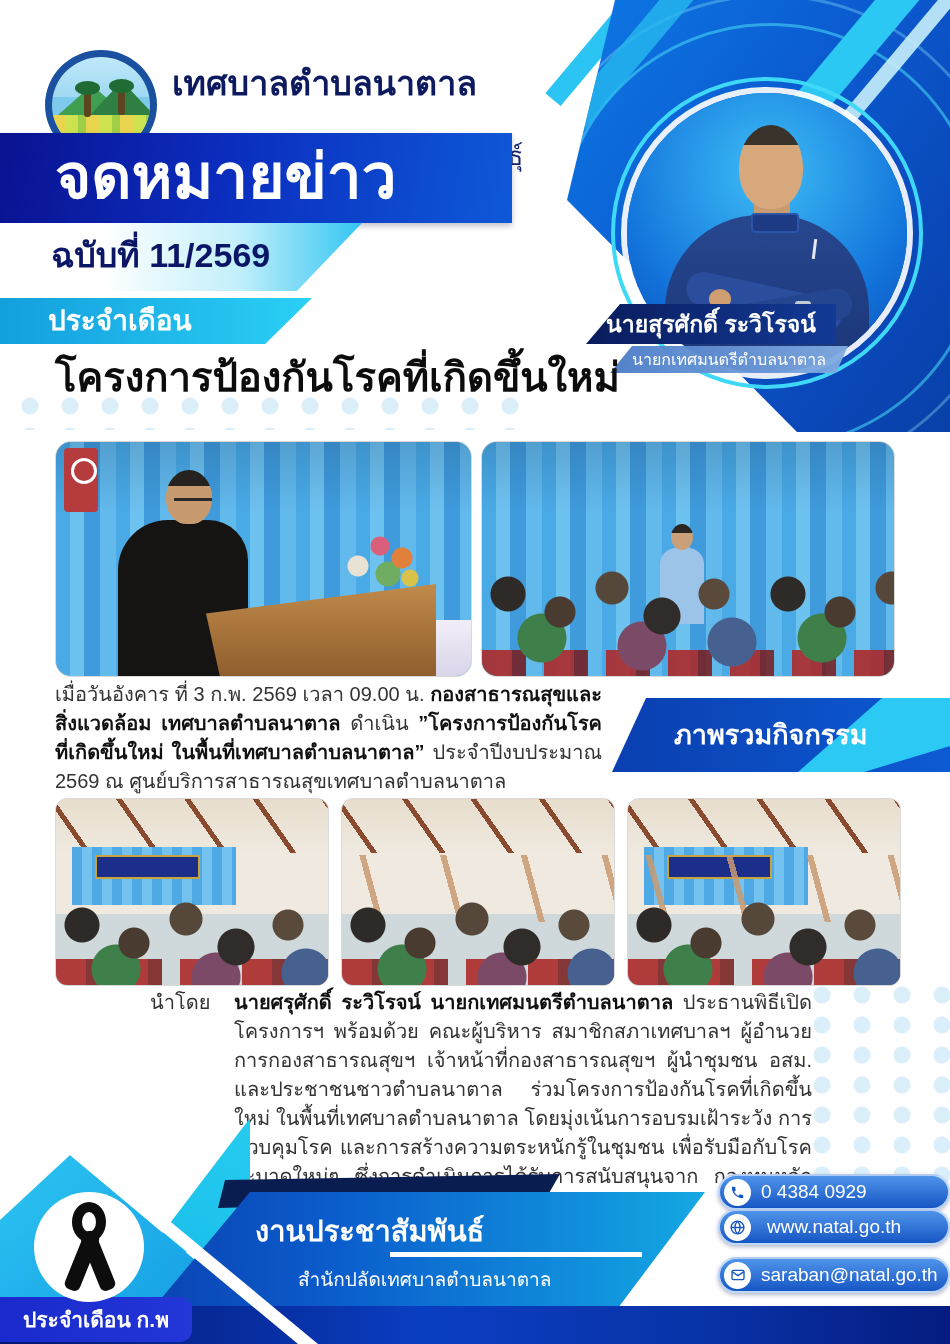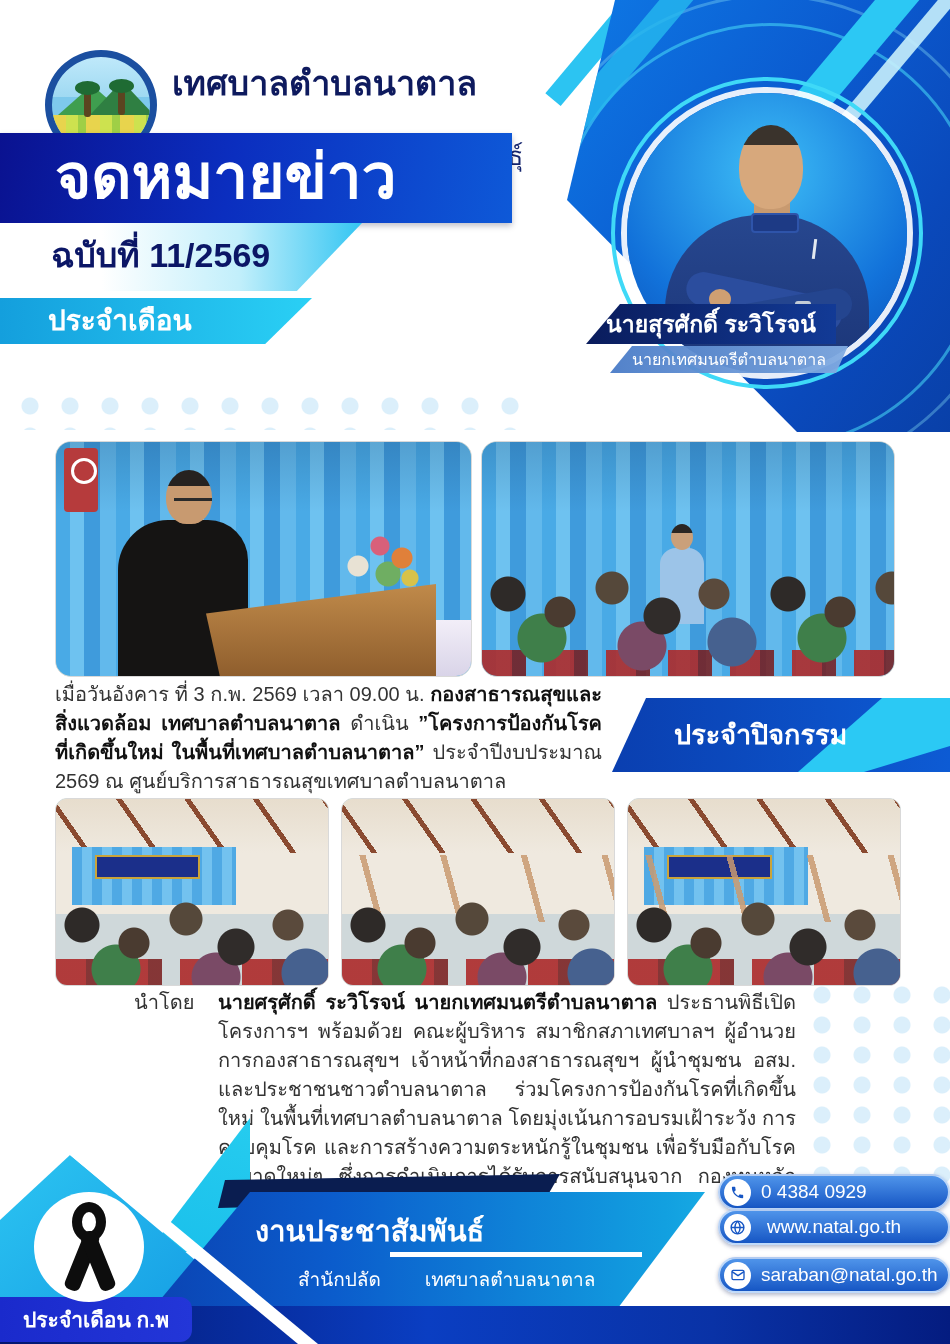--- a/index.html
+++ b/index.html
@@ -117,21 +117,21 @@
   .stage{position:absolute;left:6%;top:48px;width:60%;height:58px;background:repeating-linear-gradient(90deg,#4fa9e4 0 10px,#73c2ef 10px 20px);}
   .stage .bn{position:absolute;left:14%;top:8px;width:64%;height:24px;background:#1b2f8a;border:2px solid #caa43a;box-sizing:border-box;}
   .arms{position:absolute;left:0;top:30%;width:100%;height:36%;opacity:.85;
       background:repeating-linear-gradient(75deg,transparent 0 34px,#c99a70 34px 40px,transparent 40px 78px);}
   #photo3{left:55px;top:798px;width:272px;height:186px;}
   #photo4{left:341px;top:798px;width:272px;height:186px;}
   #photo5{left:627px;top:798px;width:272px;height:186px;}
   
   #intro{left:55px;top:680px;width:547px;font-size:20px;line-height:29px;color:#333;text-align:justify;}
   #intro .b,#detail .b{font-weight:800;color:#111;}
-  #detail{left:134px;top:988px;width:662px;display:flex;font-size:20px;line-height:29px;color:#333;}
+  #detail{left:150px;top:988px;width:662px;display:flex;font-size:20px;line-height:29px;color:#333;}
   #detail .lbl{width:66px;flex:none;margin-right:18px;}
   #detail .txt{flex:1;text-align:justify;}
   
   #badge{left:612px;top:698px;width:338px;height:74px;clip-path:polygon(34px 0,338px 0,338px 74px,0 74px);
       background:linear-gradient(90deg,#0a3fb0,#0d5bd4);}
   #badge .cy{position:absolute;inset:0;clip-path:polygon(186px 74px,270px 0,338px 0,338px 48px,252px 74px);background:#2bc9f4;}
   #badge span{position:absolute;left:62px;top:0;line-height:74px;font-size:27px;font-weight:800;color:#fff;}
   
   #footer{left:0;top:1080px;width:950px;height:264px;overflow:hidden;}
   #footer .layer{position:absolute;inset:0;}
@@ -145,21 +145,21 @@
   #f-white{clip-path:polygon(70px 75px,90px 75px,318px 264px,298px 264px);background:#fff;}
   #f-month{position:absolute;left:0;top:217px;width:192px;height:45px;border-radius:0 12px 12px 0;
       background:linear-gradient(90deg,#1a2acc,#2336d8);color:#fff;font-weight:800;font-size:21px;text-align:center;line-height:45px;}
   #f-ribbon{position:absolute;left:34px;top:112px;width:110px;height:110px;border-radius:50%;background:#fff;}
   #f-ribbon .loop{position:absolute;left:38px;top:10px;width:34px;height:40px;border:10px solid #0d0d0d;border-radius:50%;box-sizing:border-box;}
   #f-ribbon .t1,#f-ribbon .t2{position:absolute;width:16px;height:62px;background:#0d0d0d;border-radius:6px;top:38px;}
   #f-ribbon .t1{left:40px;transform:rotate(22deg);}
   #f-ribbon .t2{left:56px;transform:rotate(-22deg);}
   #f-pr{position:absolute;left:255px;top:128px;font-size:29px;font-weight:800;color:#fff;}
   #f-underline{position:absolute;left:390px;top:172px;width:252px;height:5px;background:#fff;}
-  #f-dept{position:absolute;left:298px;top:184px;color:#fff;font-size:19px;display:flex;gap:44px;}
+  #f-dept{position:absolute;left:298px;top:184px;color:#fff;font-size:19px;display:flex;}
   .pill{position:absolute;left:718px;width:232px;height:36px;border-radius:20px;display:flex;align-items:center;
       background:linear-gradient(180deg,#4f94ea,#1656c4);border:2px solid rgba(230,242,255,.75);box-sizing:border-box;box-shadow:0 2px 4px rgba(0,20,80,.3);}
   .pill .ic{width:27px;height:27px;border-radius:50%;background:#fff;margin:0 10px 0 4px;display:flex;align-items:center;justify-content:center;flex:none;}
   .pill .tx{color:#fff;font-size:19px;}
   #pill-phone{top:78px;margin-top:16px;} #pill-web{top:129px;gap:6px;} #pill-mail{top:177px;}
 </style>
 </head>
 <body>
 
 <div id="page">
@@ -206,20 +206,21 @@
     <span>จดหมายข่าว</span>
   </div>
   <div class="abs" id="issue-shape">
     <span>ฉบับที่ 11/2569</span>
   </div>
   <div class="abs" id="month-band">
     <span>ประจำเดือนกุมภาพันธ์</span>
   </div>
   <div class="abs dots" id="dots1"></div>
 
+  <div class="abs" id="headline1">โครงการป้องกันโรคที่เกิดขึ้นใหม่</div>
 
   <div class="abs photo r16" id="photo1">
     <div class="curtain"></div>
     <div class="sign"></div>
     <div class="man">
       <div class="bd"></div>
       <div class="hd"></div>
       <div class="gl"></div>
     </div>
     <div class="flowers"></div>
@@ -233,21 +234,21 @@
       <div class="hd"></div>
     </div>
     <div class="chairs"></div>
     <div class="crowd"></div>
   </div>
 
   <div class="abs" id="intro"><span>เมื่อวันอังคาร ที่ 3 ก.พ. 2569 เวลา 09.00 น. </span><span class="b">กองสาธารณสุขและสิ่งแวดล้อม เทศบาลตำบลนาตาล </span><span>ดำเนิน </span><span class="b">”โครงการป้องกันโรคที่เกิดขึ้นใหม่ ในพื้นที่เทศบาลตำบลนาตาล”</span><span> ประจำปีงบประมาณ 2569 ณ ศูนย์บริการสาธารณสุขเทศบาลตำบลนาตาล</span></div>
 
   <div class="abs" id="badge">
     <div class="cy"></div>
-    <span>ประจำปิจกรรม</span>
+    <span>ภาพรวมกิจกรรม</span>
   </div>
 
   <div class="abs photo r12" id="photo3">
     <div class="hall"></div>
     <div class="truss"></div>
     <div class="stage">
         <div class="bn"></div>
       </div>
     <div class="chairs"></div>
     <div class="crowd"></div>

